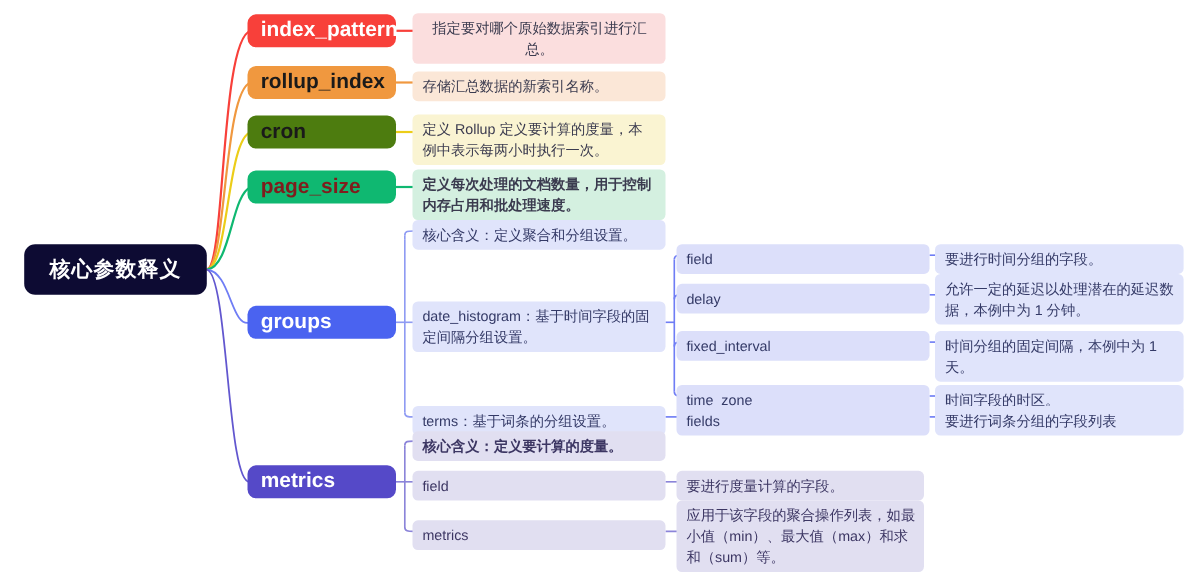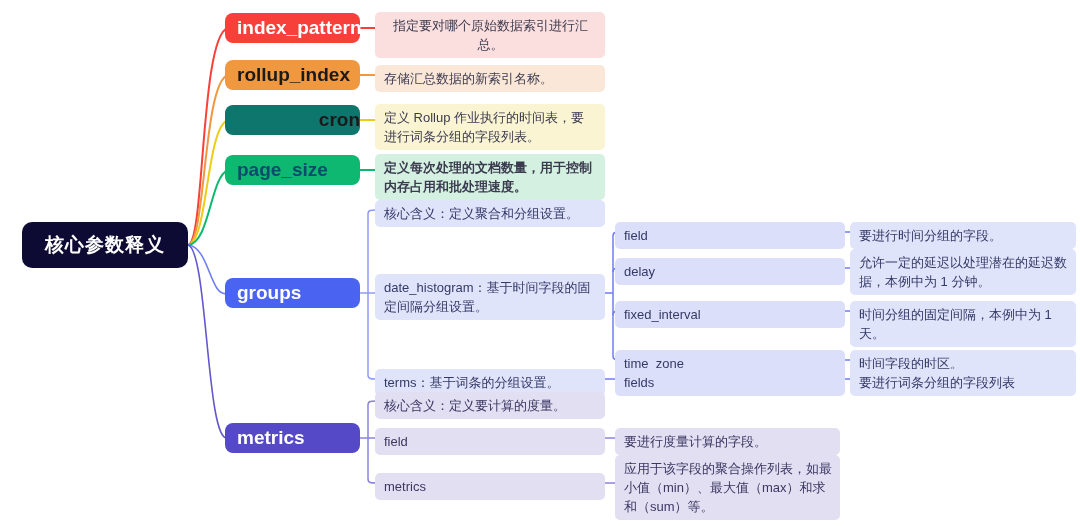--- a/index.html
+++ b/index.html
@@ -25,22 +25,22 @@
   }
 
   
   .pill{
     left:225px;width:135px;height:30px;border-radius:8px;
     display:flex;align-items:center;
     padding-left:12px;font-weight:bold;font-size:19px;
   }
   .pill.l1-0{top:13px;background:#f8403a;color:#ffffff;}
   .pill.l1-1{top:60px;background:#f0983f;color:#1a1a1a;}
-  .pill.l1-2{top:105px;background:#0f766e;color:#1a1a1a;justify-content:flex-end;}
-  .pill.l1-3{top:155px;background:#0fb871;color:#0c4a6e;}
+  .pill.l1-2{top:105px;background:#4d7c0f;color:#1a1a1a;}
+  .pill.l1-3{top:155px;background:#0fb871;color:#7f1d1d;}
   .pill.l1-4{top:278px;background:#4a63f0;color:#ffffff;}
   .pill.l1-5{top:423px;background:#5549c8;color:#ffffff;}
 
   
   .box{
     position:absolute;box-sizing:border-box;
     border-radius:5px;font-size:13px;line-height:19px;
     padding:4px 8px 4px 9px;
   }
   .desc-red{background:#fbdede;color:#3b3b4f;}
@@ -129,39 +129,39 @@
   </div>
   <div class="node pill l1-4">
     <span>groups</span>
   </div>
   <div class="node pill l1-5">
     <span>metrics</span>
   </div>
 
   <div class="box col-desc1 desc-red" style="top:12px;text-align:center;">指定要对哪个原始数据索引进行汇总。</div>
   <div class="box col-desc1 desc-orange" style="top:65px;">存储汇总数据的新索引名称。</div>
-  <div class="box col-desc1 desc-yellow" style="top:104px;">定义 Rollup 作业执行的时间表，要进行词条分组的字段列表。</div>
+  <div class="box col-desc1 desc-yellow" style="top:104px;">定义 Rollup 定义要计算的度量，本例中表示每两小时执行一次。</div>
   <div class="box col-desc1 desc-green" style="top:154px;">定义每次处理的文档数量，用于控制内存占用和批处理速度。</div>
 
   <div class="box col-mid desc-blue" style="top:200px;">核心含义：定义聚合和分组设置。</div>
   <div class="box col-mid desc-blue" style="top:274px;">date_histogram：基于时间字段的固定间隔分组设置。</div>
   <div class="box col-mid desc-blue" style="top:369px;">terms：基于词条的分组设置。</div>
 
   <div class="box col-lbl2 lbl-blue" style="top:222px;">field</div>
   <div class="box col-lbl2 lbl-blue" style="top:258px;">delay</div>
   <div class="box col-lbl2 lbl-blue" style="top:301px;">fixed_interval</div>
   <div class="box col-lbl2 lbl-blue" style="top:350px;">time_zone</div>
   <div class="box col-lbl2 lbl-blue" style="top:369px;">fields</div>
 
   <div class="box col-desc2 desc-blue" style="top:222px;">要进行时间分组的字段。</div>
   <div class="box col-desc2 desc-blue" style="top:249px;">允许一定的延迟以处理潜在的延迟数据，本例中为 1 分钟。</div>
   <div class="box col-desc2 desc-blue" style="top:301px;">时间分组的固定间隔，本例中为 1 天。</div>
   <div class="box col-desc2 desc-blue" style="top:350px;">时间字段的时区。</div>
   <div class="box col-desc2 desc-blue" style="top:369px;">要进行词条分组的字段列表</div>
 
-  <div class="box col-mid desc-purple" style="top:392px;">核心含义：定义要计算的度量。</div>
+  <div class="box col-mid desc-purple" style="top:392px;font-weight:bold;">核心含义：定义要计算的度量。</div>
   <div class="box col-mid desc-purple" style="top:428px;">field</div>
   <div class="box col-mid desc-purple" style="top:473px;">metrics</div>
 
   <div class="box col-wide desc-purple" style="top:428px;">要进行度量计算的字段。</div>
   <div class="box col-wide desc-purple" style="top:455px;">应用于该字段的聚合操作列表，如最小值（min）、最大值（max）和求和（sum）等。</div>
 
 </div>
 
 </body></html>

